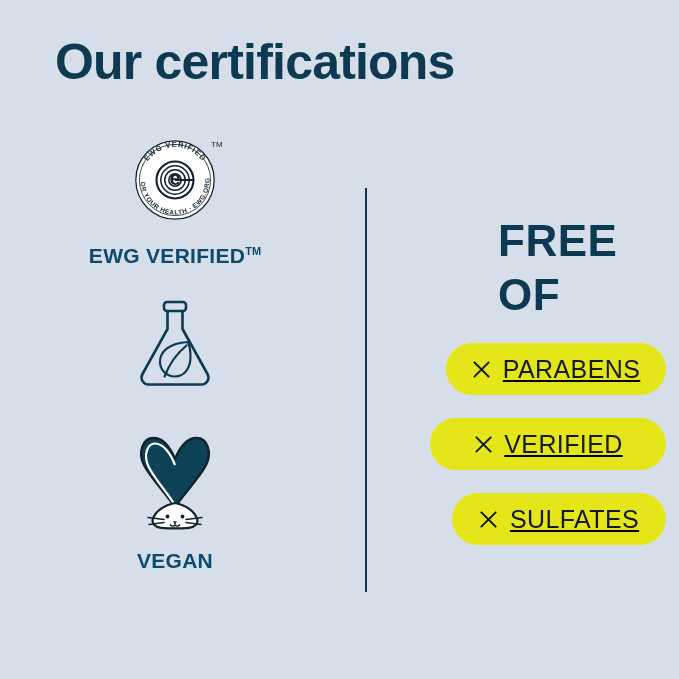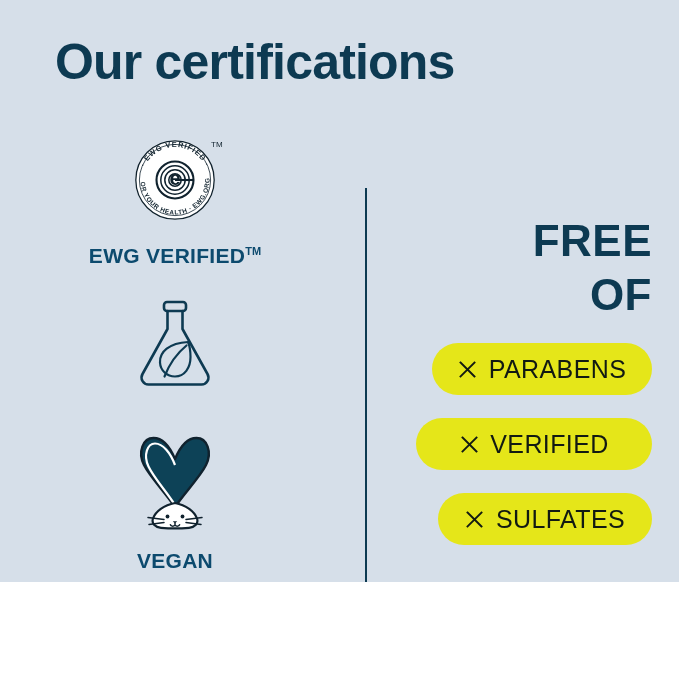--- a/index.html
+++ b/index.html
@@ -8,21 +8,21 @@
   }
   body {
     width: 679px;
     height: 679px;
     overflow: hidden;
     font-family: "Liberation Sans", sans-serif;
   }
   #canvas {
     position: relative;
     width: 679px;
-    height: 582px;
+    height: 679px;
     background: #d6dfe9;
     overflow: hidden;
   }
 
   
   #page-title {
     position: absolute;
     left: 55px;
     top: 35px;
     font-size: 50px;
@@ -70,39 +70,39 @@
   }
   .cert-label .tm {
     font-size: 11px;
     vertical-align: super;
     letter-spacing: 0;
   }
 
   
   #free-of-block {
     position: absolute;
-    left: 410px;
+    left: 424px;
     top: 214px;
     width: 242px;
-    text-align: right;
   }
   #free-of-heading {
     font-size: 44px;
     font-weight: bold;
     color: #0d3a52;
     line-height: 1.22;
     letter-spacing: 0.5px;
     padding-left: 74px;
   }
   #free-of-heading .line2 {
     display: block;
   }
 
   #free-of-list {
     margin-top: 22px;
+    text-decoration: underline;
   }
   .free-pill {
     display: flex;
     align-items: center;
     justify-content: center;
     gap: 11px;
     background: #e5e619;
     border-radius: 28px;
     height: 52px;
     margin-bottom: 23px;

